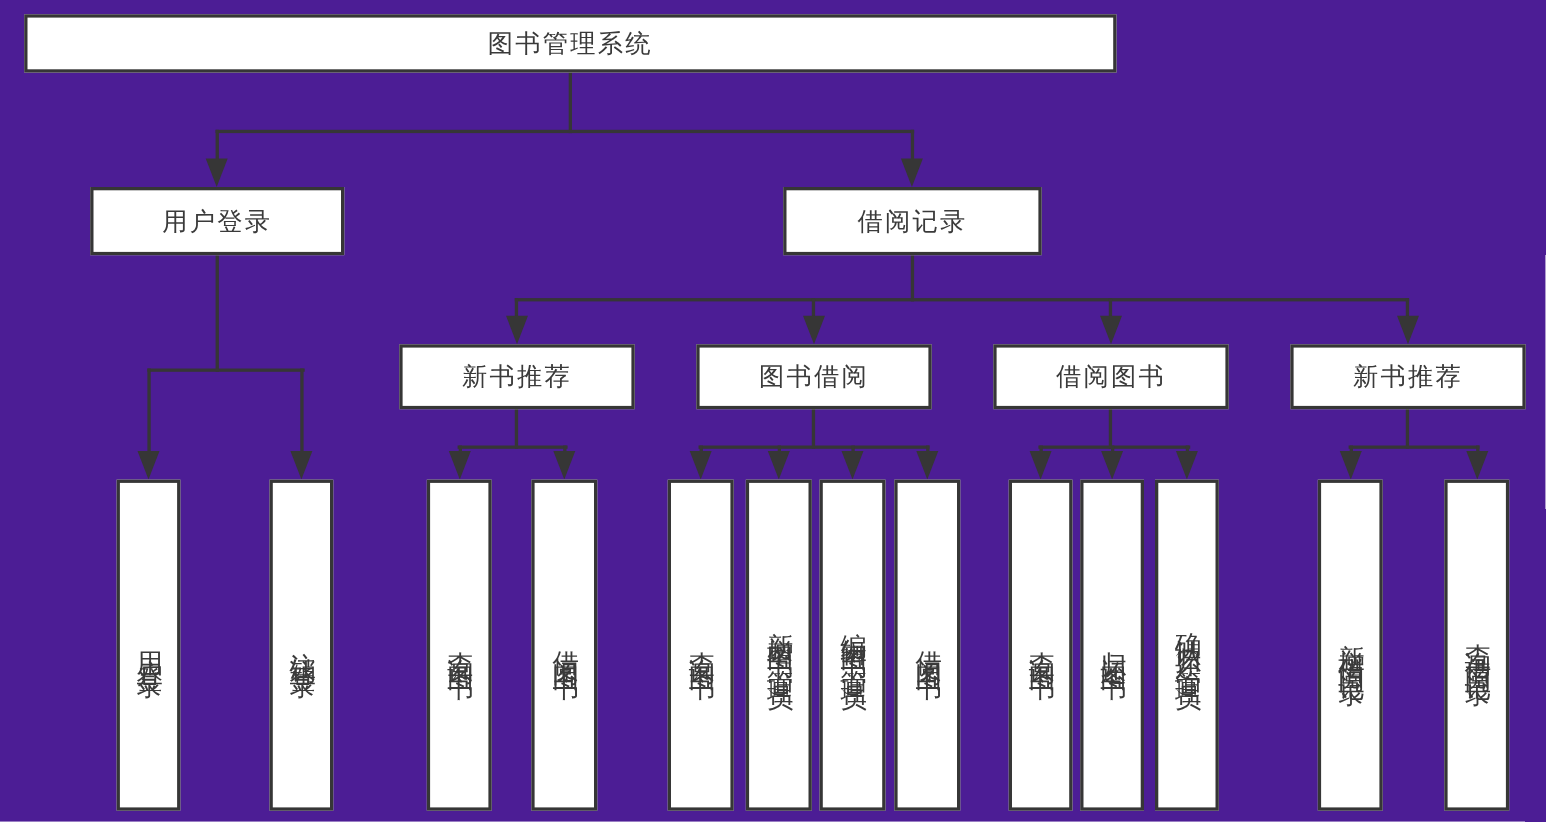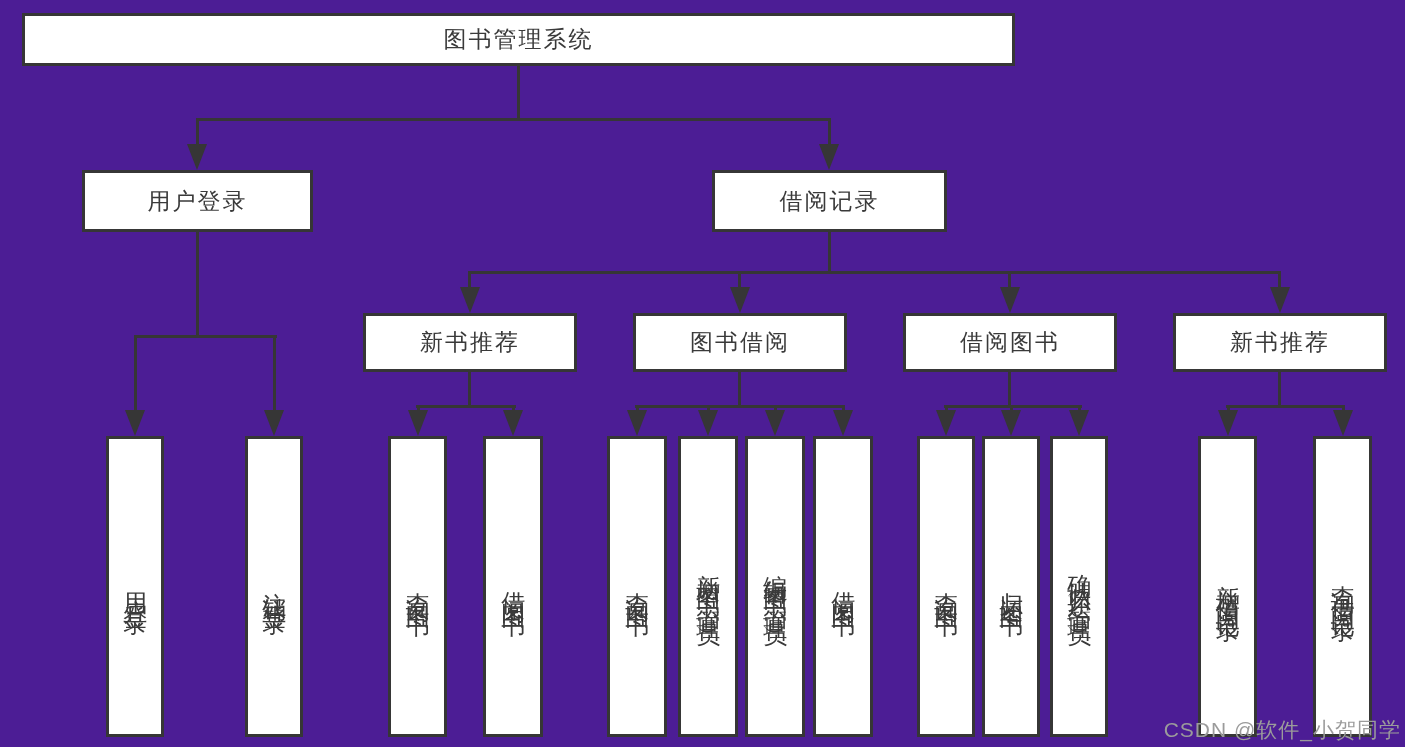--- a/index.html
+++ b/index.html
@@ -179,15 +179,14 @@
     <span class="vtext">确认归还（管理员）</span>
   </div>
 
   <div class="box" style="left:1198px;top:436px;width:59px;height:301px">
     <span class="vtext">新增借阅记录</span>
   </div>
   <div class="box" style="left:1313px;top:436px;width:59px;height:301px">
     <span class="vtext">查询借阅记录</span>
   </div>
 
-  <div class="watermark">CSDN @软件_小贺同学</div>
 
 </div>
 
 </body></html>

